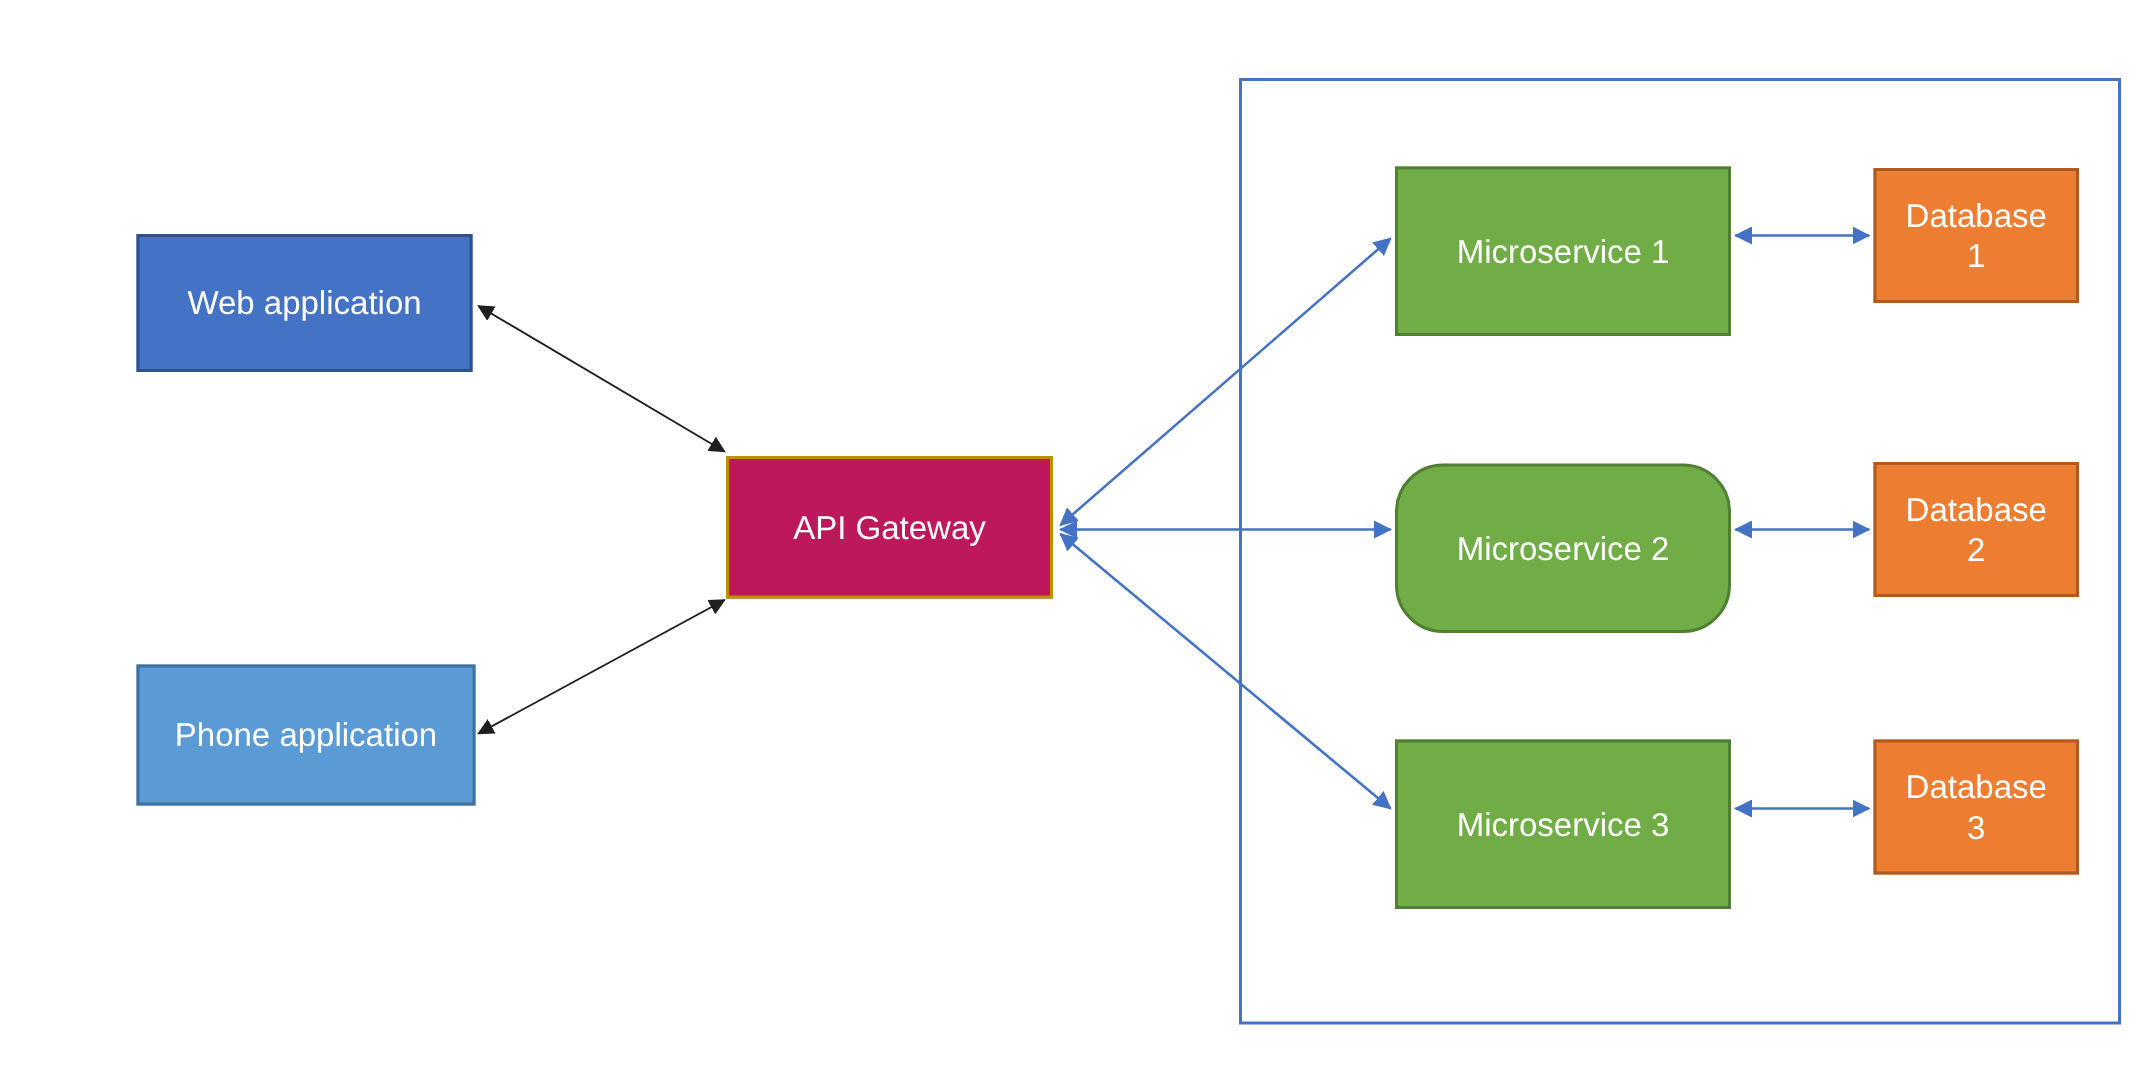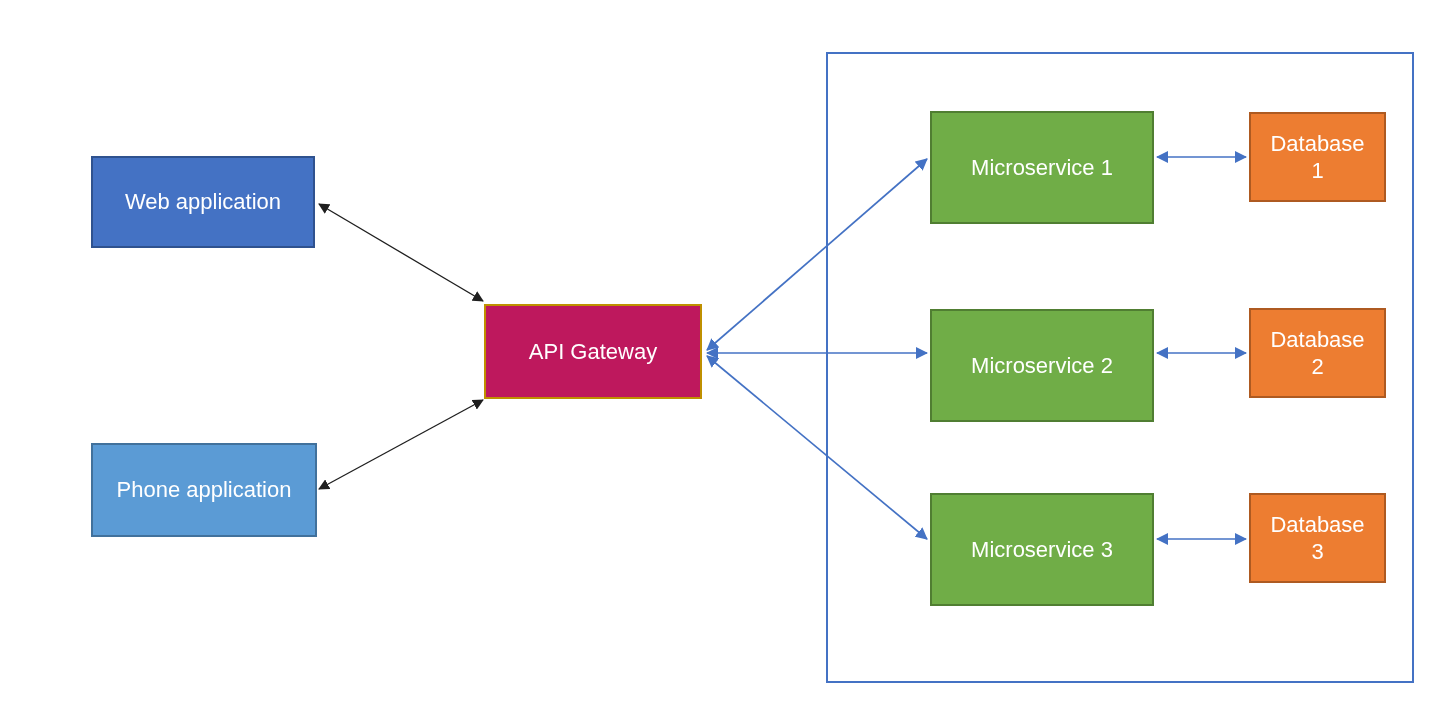--- a/index.html
+++ b/index.html
@@ -38,21 +38,21 @@
   }
   .api-gateway {
     left: 484px; top: 304px; width: 218px; height: 95px;
     background: #be185d; border: 2px solid #bf9000; align-items: center;
   }
   .microservice {
     width: 224px; height: 113px;
     background: #70ad47; border: 2px solid #507e32;
   }
   .ms-1 { left: 930px; top: 111px; }
-  .ms-2 { left: 930px; top: 309px; }
+  .ms-2 { left: 930px; top: 309px; border-radius: 32px; }
   .ms-3 { left: 930px; top: 493px; }
 
   .database {
     width: 137px; height: 90px;
     background: #ed7d31; border: 2px solid #ae5a21;
     padding: 16px 14px;
   }
   .db-1 { left: 1249px; top: 112px; }
   .db-2 { left: 1249px; top: 308px; align-items: center; }
   .db-3 { left: 1249px; top: 493px; }

